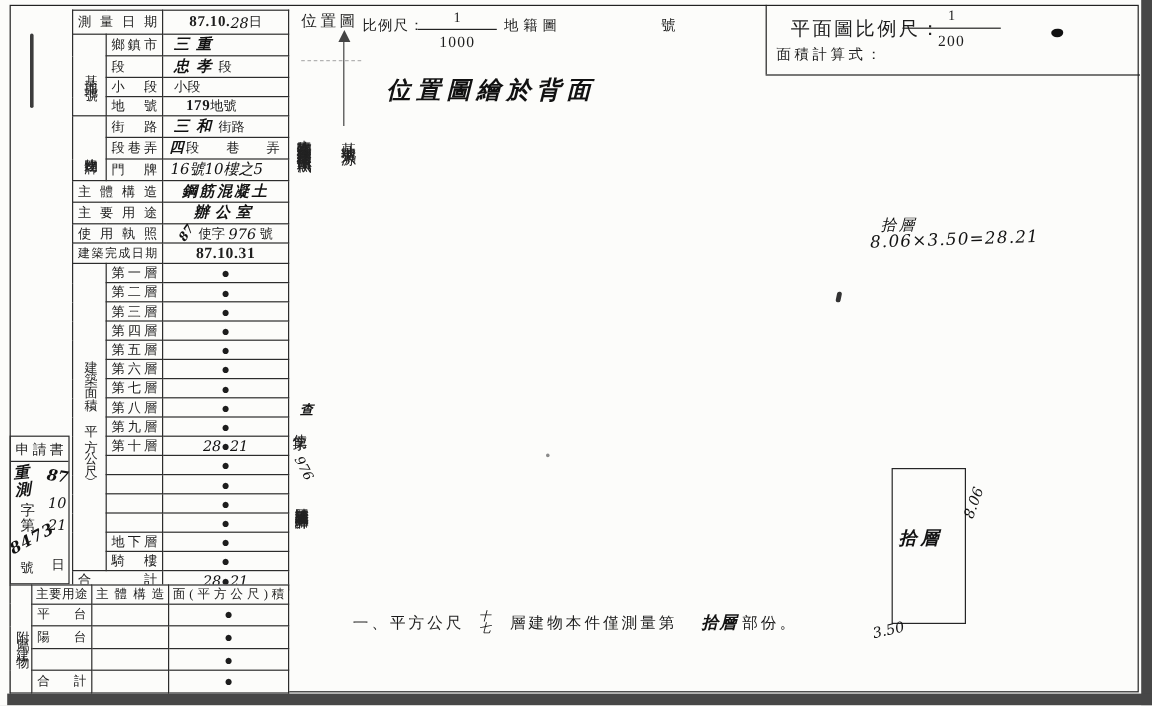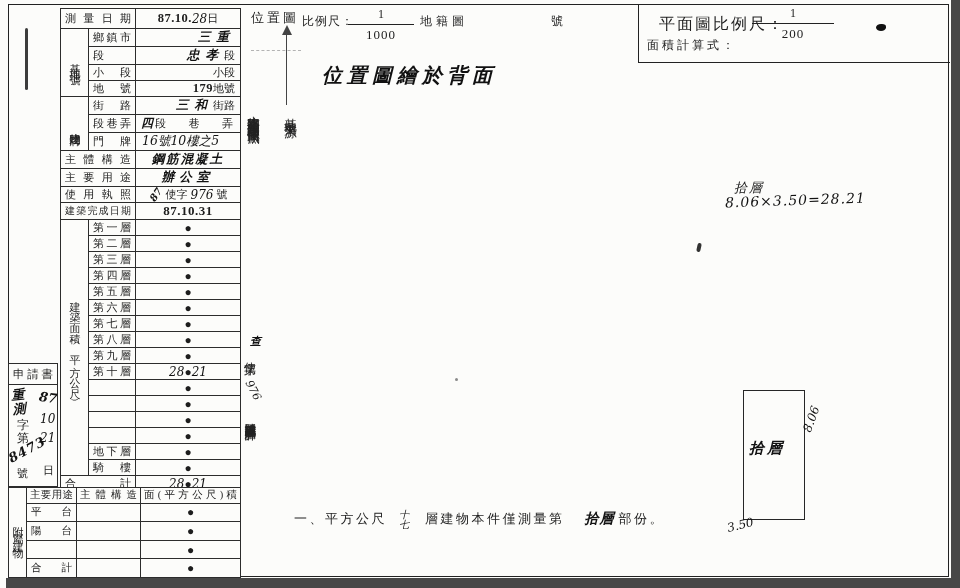--- a/index.html
+++ b/index.html
@@ -26,21 +26,21 @@
 
   .lbl{text-align:justify;text-align-last:justify;padding:0 4px;letter-spacing:0;}
   .sm{font-size:10px;}
   .hd{text-align:justify;text-align-last:justify;padding:0 3px;font-size:10px;}
   .grp{text-align:center;}
   .vlbl{writing-mode:vertical-rl;display:inline-block;font-size:11px;line-height:1;margin:0 auto;}
   .ls4{letter-spacing:4px;}
   .ls1{letter-spacing:1px;}
   .ls11{letter-spacing:11px;font-size:11px;}
   .cell{display:flex;align-items:center;justify-content:center;height:100%;gap:0;}
-  .split{justify-content:flex-end;padding:0 5px;}
+  .split{justify-content:flex-start;padding:0 5px;}
   .jst{flex:1;text-align:justify;text-align-last:justify;padding:0 2px;}
   .sfx{font-size:11px;}
   .dot{font-size:12px;line-height:1;}
   .hw{font-style:italic;color:#121212;font-family:"DejaVu Serif","Liberation Serif",serif;}
   .hw12{font-size:12px;}
   .brush{font-weight:700;font-style:italic;letter-spacing:6px;font-size:12.5px;padding-left:4px;}
   .brush2{font-weight:700;font-style:italic;letter-spacing:2px;font-size:12.5px;}
   .stamp{font-weight:700;font-size:12.5px;letter-spacing:0.5px;}
   .menpai-hw{position:relative;left:6px;display:inline-block;white-space:nowrap;font-size:12.5px;width:max-content;}
   .lic-yr{font-size:10px;font-weight:700;display:inline-block;transform:rotate(-55deg);}

